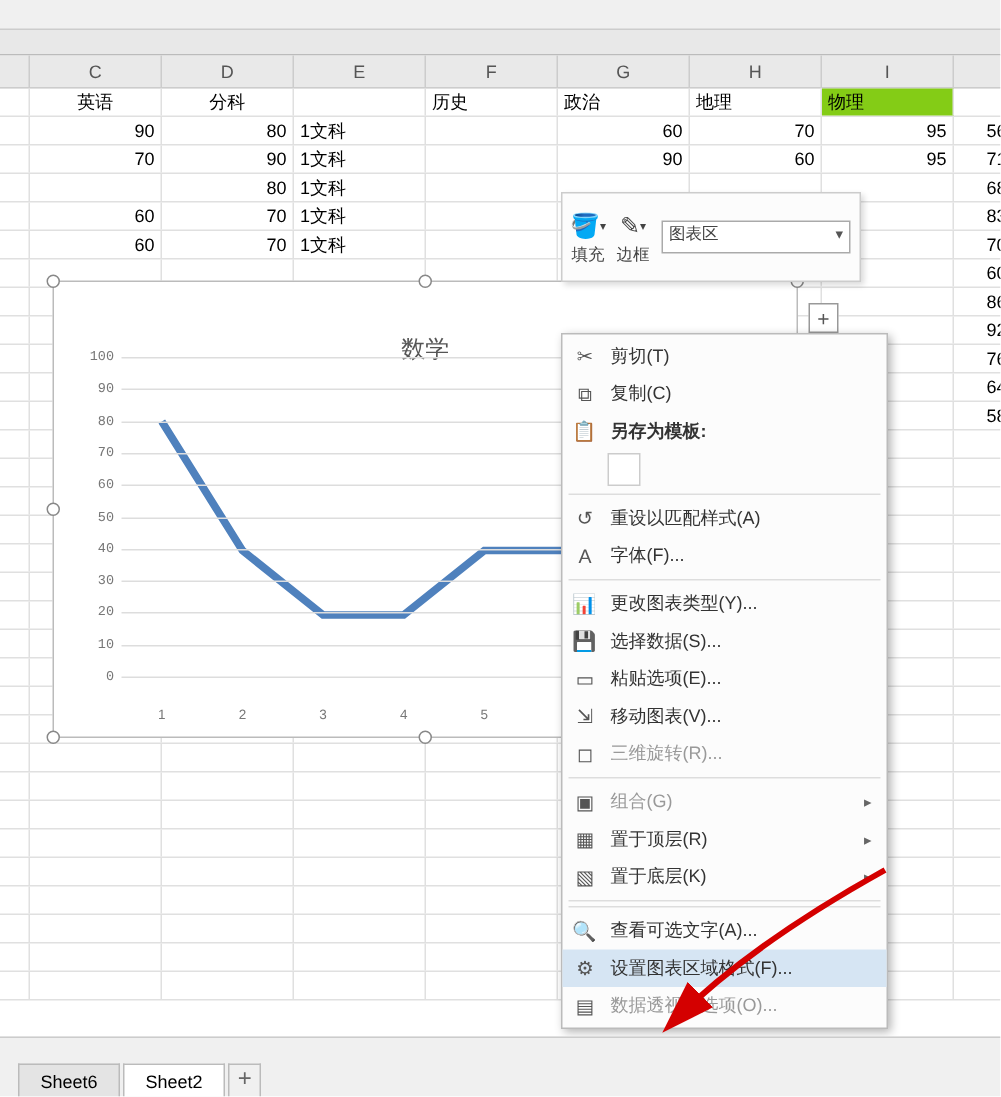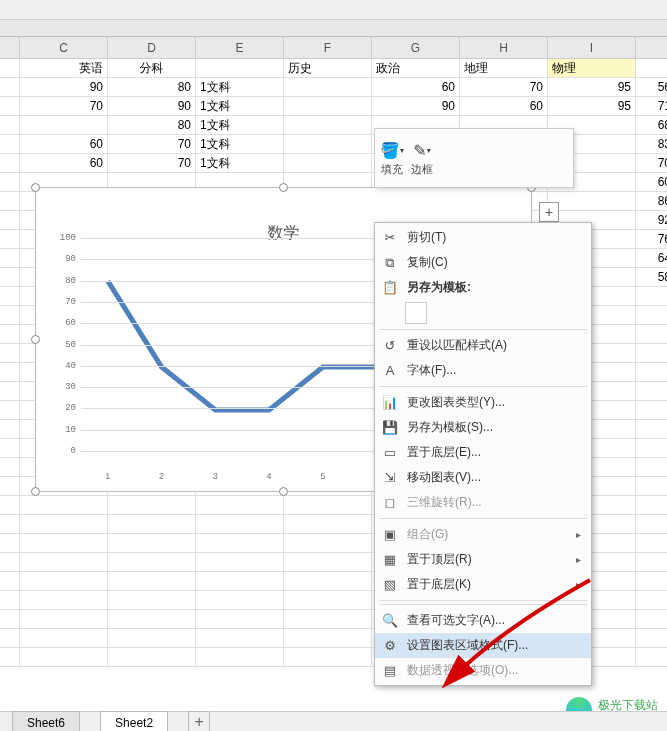--- a/index.html
+++ b/index.html
@@ -11,21 +11,21 @@
 
 .colhead-row { display: flex; height: 22px; background: #e9e9e9; border-bottom: 1px solid #ccc; }
 .colhead { flex: 0 0 88px; text-align: center; font-size: 12px; color: #555; border-right: 1px solid #ccc; line-height: 22px; }
 .colhead.first { flex: 0 0 20px; }
 
 .grid { position: relative; }
 .row { display: flex; height: 19px; border-bottom: 1px solid #e0e0e0; }
 .cell { flex: 0 0 88px; border-right: 1px solid #e0e0e0; font-size: 12px; padding: 0 4px; line-height: 19px; overflow: hidden; white-space: nowrap; }
 .cell.first { flex: 0 0 20px; }
 .cell.num { text-align: right; }
-.cell.hi { background: #fef9c3; }
+.cell.hi { background: #84cc16; }
 .cell.merge { flex: 0 0 660px; border-right: none; }
 
 
 .chart-box { position: absolute; left: 35px; top: 187px; width: 497px; height: 305px; background: #fff; border: 1px solid #bbb; }
 .chart-handles .h { position: absolute; width: 9px; height: 9px; background: #fff; border: 1px solid #888; border-radius: 50%; }
 .h.tl{left:-5px;top:-5px}.h.tc{left:calc(50% - 5px);top:-5px}.h.tr{right:-5px;top:-5px}
 .h.ml{left:-5px;top:calc(50% - 5px)}.h.mr{right:-5px;top:calc(50% - 5px)}
 .h.bl{left:-5px;bottom:-5px}.h.bc{left:calc(50% - 5px);bottom:-5px}.h.br{right:-5px;bottom:-5px}
 .chart-title { text-align: center; font-size: 16px; color: #555; margin-top: 35px; }
 .plot { position: absolute; left: 45px; top: 50px; right: 20px; bottom: 40px; }
@@ -59,21 +59,21 @@
 
 .wm { position:absolute; right:8px; bottom:8px; display:flex; align-items:center; gap:6px; opacity:.85; }
 .wm-logo{ width:26px; height:26px; border-radius:50%; background: conic-gradient(#2fd36f,#00b3ff,#2fd36f); }
 .wm-txt{ font-size:12px; color:#1a9e3a; display:flex; flex-direction:column; line-height:1; }
 .wm-txt span:last-child{ color:#aaa; font-size:10px; }
 
 
 .arrow-svg{ position:absolute; left:440px; top:570px; width:170px; height:120px; pointer-events:none; }
 
 
-.tabs-bar{ position:absolute; left:0; right:0; bottom:0; height:20px; background:#f0f0f0; border-top:1px solid #ccc; display:flex; align-items:center; padding-left:12px; gap:20px; }
+.tabs-bar{ position:absolute; left:0; right:0; bottom:0; height:40px; background:#f0f0f0; border-top:1px solid #ccc; display:flex; align-items:flex-end; padding-left:12px; gap:2px; }
 .stab{ height:22px; padding:0 14px; font-size:12px; border:1px solid #bbb; border-bottom:none; background:#e4e4e4; line-height:22px; }
 .stab.active{ background:#fff; }
 .stab-add{ width:22px; height:22px; border:1px solid #bbb; border-bottom:none; text-align:center; line-height:20px; color:#666; }
 </style>
 </head>
 <body>
 
 <div class="topstrip"></div>
 <div class="frame"></div>
 
@@ -84,21 +84,21 @@
   <div class="colhead">E</div>
   <div class="colhead">F</div>
   <div class="colhead">G</div>
   <div class="colhead">H</div>
   <div class="colhead">I</div>
 </div>
 
 <div class="grid">
   <div class="row">
     <div class="cell first"></div>
-    <div class="cell" style="text-align:right">英语</div>
+    <div class="cell" style="text-align:center">英语</div>
     <div class="cell" style="text-align:center">分科</div>
     <div class="cell"></div>
     <div class="cell">历史</div>
     <div class="cell">政治</div>
     <div class="cell">地理</div>
     <div class="cell hi">物理</div>
   </div>
 
   <div class="row">
       <div class="cell first"></div>
@@ -501,20 +501,21 @@
 
 <div class="mini-tb">
   <div class="tb-item">
     <div class="tb-icon">🪣<span style="font-size:8px">▾</span></div>
     <span>填充</span>
   </div>
   <div class="tb-item">
     <div class="tb-icon">✎<span style="font-size:8px">▾</span></div>
     <span>边框</span>
   </div>
+  <div class="tb-sel">图表区</div>
 </div>
 
 <div class="ctx">
   <div class="ctx-item">
       <span class="ctx-ico">✂</span>
       <span>剪切(T)</span>
     </div>
   <div class="ctx-item">
       <span class="ctx-ico">⧉</span>
       <span>复制(C)</span>
@@ -535,25 +536,25 @@
       <span class="ctx-ico">A</span>
       <span>字体(F)...</span>
     </div>
   <div class="ctx-sep"></div>
   <div class="ctx-item">
       <span class="ctx-ico">📊</span>
       <span>更改图表类型(Y)...</span>
     </div>
   <div class="ctx-item">
       <span class="ctx-ico">💾</span>
-      <span>另存为模板(S)...</span>
+      <span>选择数据(S)...</span>
     </div>
   <div class="ctx-item">
       <span class="ctx-ico">▭</span>
-      <span>置于底层(E)...</span>
+      <span>粘贴选项(E)...</span>
     </div>
   <div class="ctx-item">
       <span class="ctx-ico">⇲</span>
       <span>移动图表(V)...</span>
     </div>
   <div class="ctx-item disabled">
       <span class="ctx-ico">◻</span>
       <span>三维旋转(R)...</span>
     </div>
   <div class="ctx-sep"></div>

